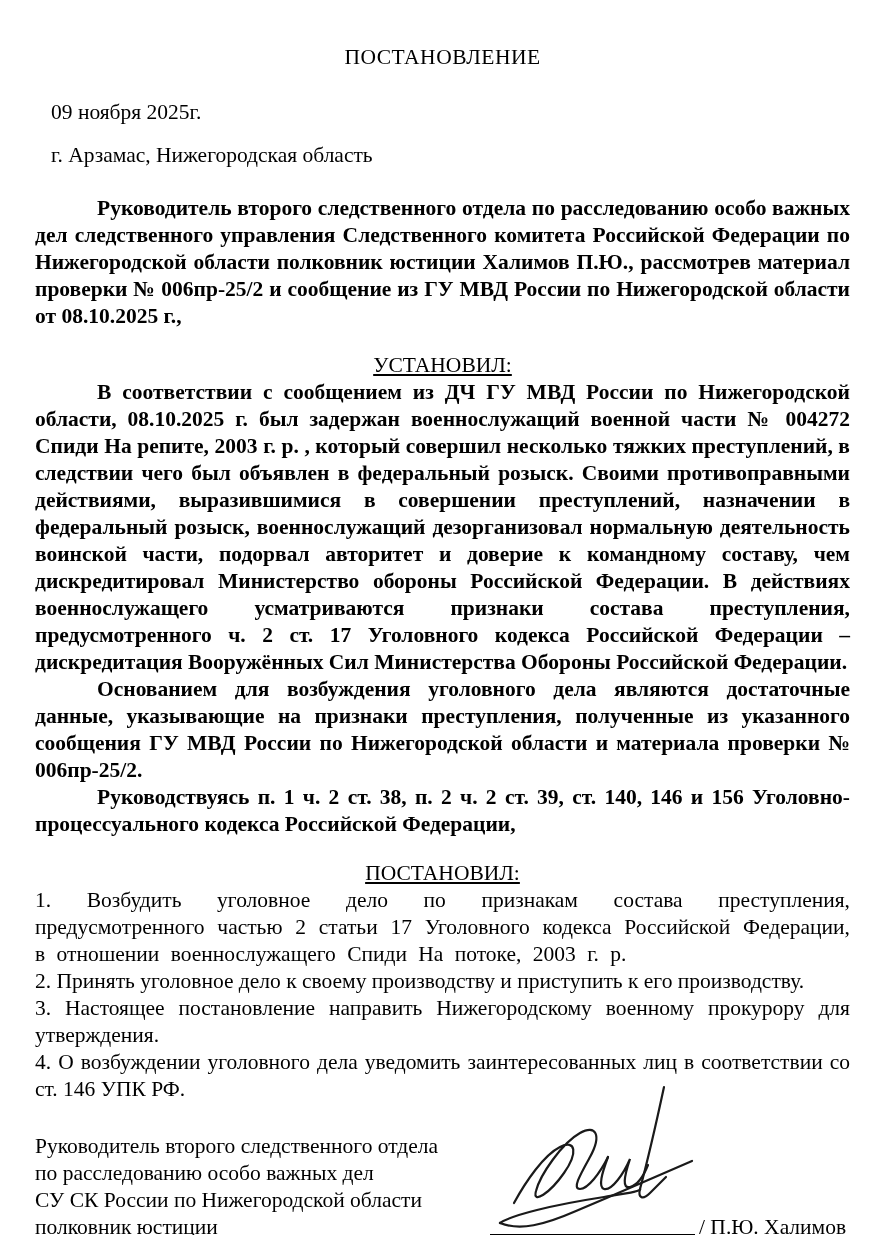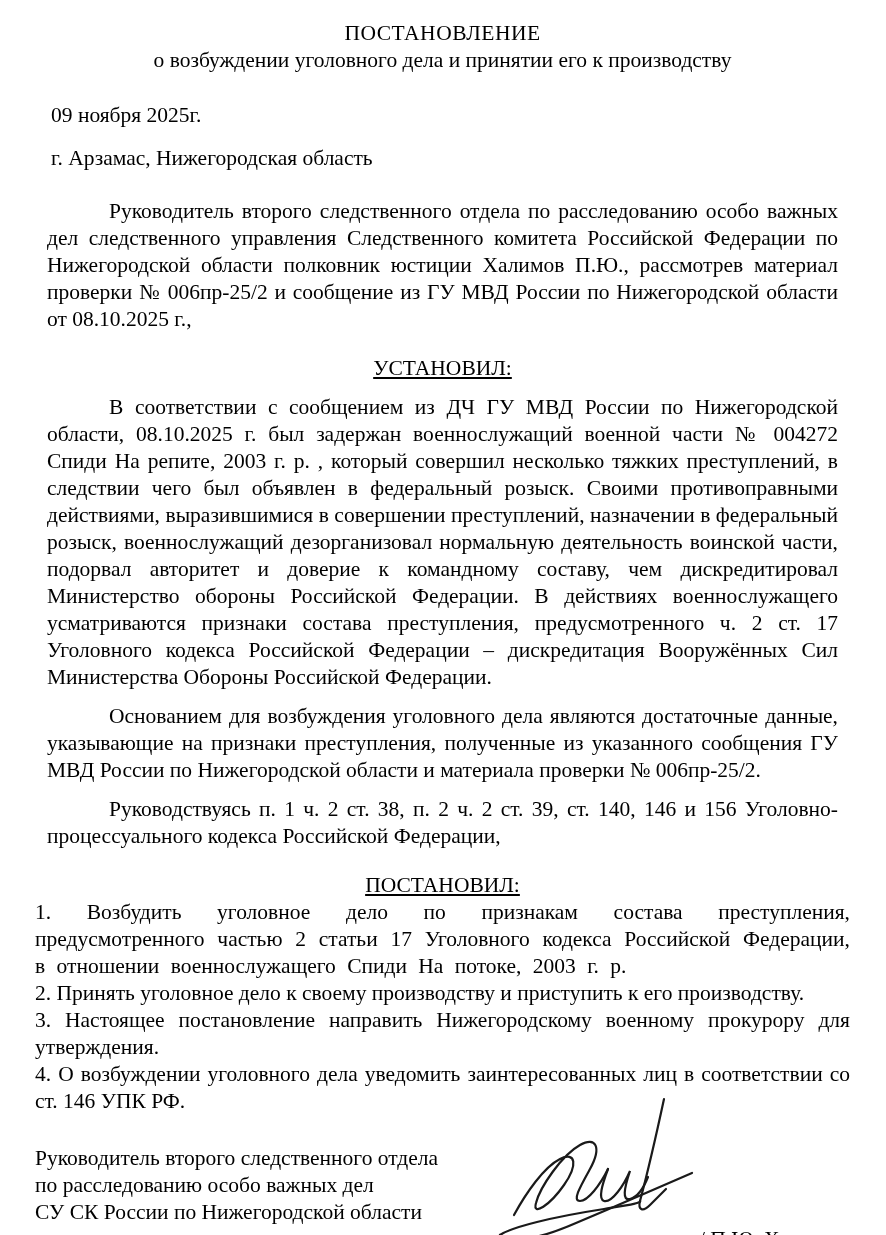--- a/index.html
+++ b/index.html
@@ -13,39 +13,40 @@
     color: #000000;
     font-family: "Liberation Serif", "DejaVu Serif", serif;
     font-size: 21.5px;
     line-height: 27px;
     overflow: hidden;
   }
   .page {
     box-sizing: border-box;
     width: 886px;
     height: 1109px;
-    padding: 20px 36px 0 35px;
+    padding: 44px 36px 0 35px;
   }
   .title {
     text-align: center;
     margin: 0;
     letter-spacing: 0.5px;
   }
   .subtitle {
     text-align: center;
     margin: 0;
   }
   .dateplace {
     margin-top: 28px;
   }
   .dateplace div { margin: 16px; }
   p.body-par {
-    margin: 12px;
+    margin: 0;
     text-align: justify;
     text-indent: 62px;
+    font-weight: bold;
   }
   p.intro {
     margin-top: 26px;
   }
   .heading {
     text-align: center;
     margin: 22px 0 0 0;
     text-decoration: underline;
   }
   .items p {
@@ -99,21 +100,20 @@
     stroke-width: 2.2;
     stroke-linecap: round;
   }
 </style>
 </head>
 <body>
 
 <div class="page">
 
   <div class="title">ПОСТАНОВЛЕНИЕ</div>
-  <div class="subtitle">о возбуждении уголовного дела и принятии его к производству</div>
 
   <div class="dateplace">
     <div>09 ноября 2025г.</div>
     <div>г. Арзамас, Нижегородская область</div>
   </div>
 
   <p class="body-par intro">Руководитель второго следственного отдела по расследованию особо важных дел следственного управления Следственного комитета Российской Федерации по Нижегородской области полковник юстиции Халимов П.Ю., рассмотрев материал проверки № 006пр-25/2 и сообщение из ГУ МВД России по Нижегородской области от 08.10.2025 г.,</p>
 
   <div class="heading">УСТАНОВИЛ:</div>
 

